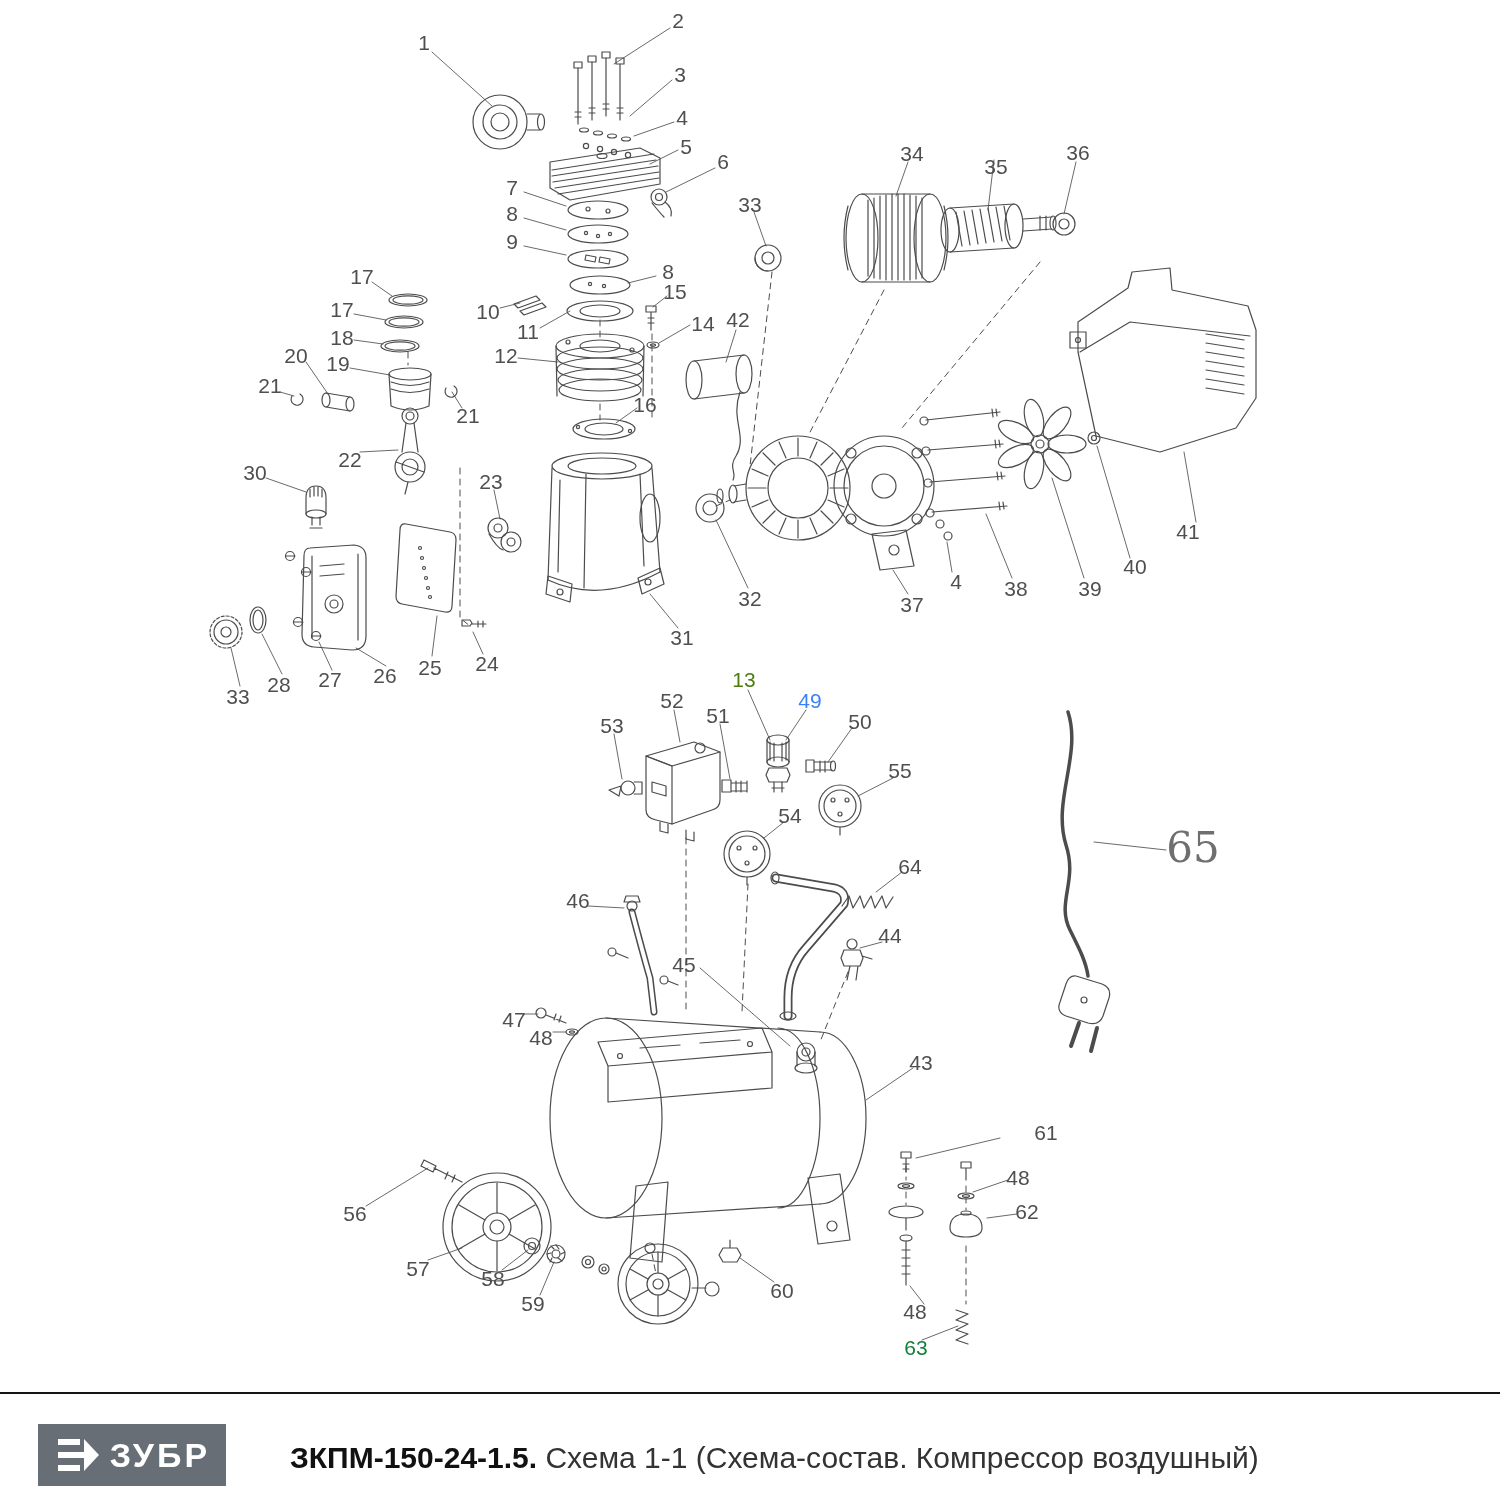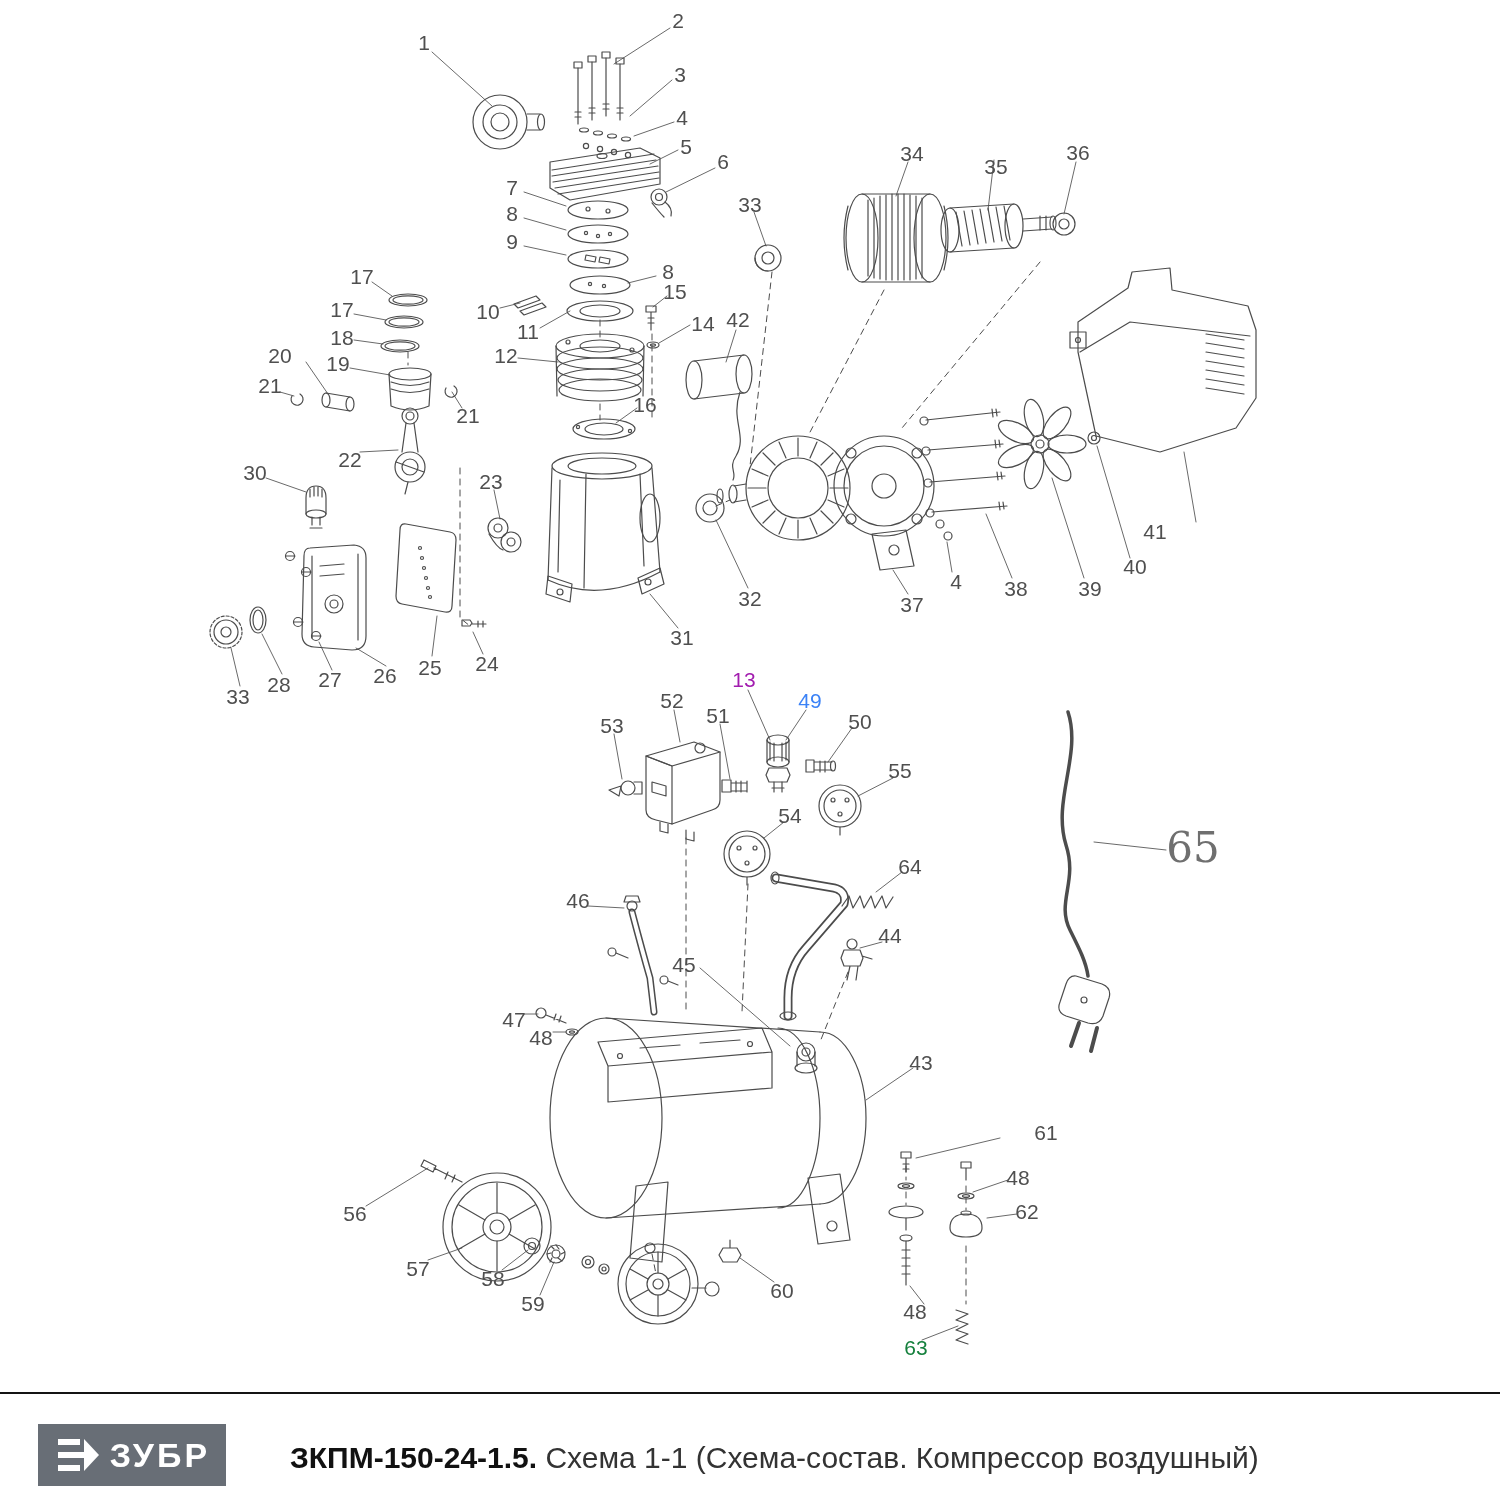--- a/index.html
+++ b/index.html
@@ -551,47 +551,47 @@
       <span class="part-label" style="left: 488px; top: 311px; color: rgb(79, 79, 79);">10</span>
       <span class="part-label" style="left: 675px; top: 291px; color: rgb(79, 79, 79);">15</span>
       <span class="part-label" style="left: 528px; top: 331px; color: rgb(79, 79, 79);">11</span>
       <span class="part-label" style="left: 703px; top: 323px; color: rgb(79, 79, 79);">14</span>
       <span class="part-label" style="left: 738px; top: 319px; color: rgb(79, 79, 79);">42</span>
       <span class="part-label" style="left: 506px; top: 355px; color: rgb(79, 79, 79);">12</span>
       <span class="part-label" style="left: 645px; top: 404px; color: rgb(79, 79, 79);">16</span>
       <span class="part-label" style="left: 362px; top: 276px; color: rgb(79, 79, 79);">17</span>
       <span class="part-label" style="left: 342px; top: 309px; color: rgb(79, 79, 79);">17</span>
       <span class="part-label" style="left: 342px; top: 337px; color: rgb(79, 79, 79);">18</span>
-      <span class="part-label" style="left: 280px; top: 355px; color: rgb(79, 79, 79);">20</span>
+      <span class="part-label" style="left: 296px; top: 355px; color: rgb(79, 79, 79);">20</span>
       <span class="part-label" style="left: 338px; top: 363px; color: rgb(79, 79, 79);">19</span>
       <span class="part-label" style="left: 270px; top: 385px; color: rgb(79, 79, 79);">21</span>
       <span class="part-label" style="left: 468px; top: 415px; color: rgb(79, 79, 79);">21</span>
       <span class="part-label" style="left: 350px; top: 459px; color: rgb(79, 79, 79);">22</span>
       <span class="part-label" style="left: 255px; top: 472px; color: rgb(79, 79, 79);">30</span>
       <span class="part-label" style="left: 491px; top: 481px; color: rgb(79, 79, 79);">23</span>
       <span class="part-label" style="left: 750px; top: 204px; color: rgb(79, 79, 79);">33</span>
       <span class="part-label" style="left: 912px; top: 153px; color: rgb(79, 79, 79);">34</span>
       <span class="part-label" style="left: 996px; top: 150px; color: rgb(79, 79, 79); margin-top: 16px;">35</span>
       <span class="part-label" style="left: 1078px; top: 152px; color: rgb(79, 79, 79);">36</span>
-      <span class="part-label" style="left: 1155px; top: 531px; color: rgb(79, 79, 79); text-align: right;">41</span>
+      <span class="part-label" style="left: 1188px; top: 531px; color: rgb(79, 79, 79); text-align: right;">41</span>
       <span class="part-label" style="left: 1135px; top: 566px; color: rgb(79, 79, 79);">40</span>
       <span class="part-label" style="left: 1090px; top: 588px; color: rgb(79, 79, 79);">39</span>
       <span class="part-label" style="left: 1016px; top: 588px; color: rgb(79, 79, 79);">38</span>
       <span class="part-label" style="left: 956px; top: 581px; color: rgb(79, 79, 79);">4</span>
       <span class="part-label" style="left: 912px; top: 604px; color: rgb(79, 79, 79);">37</span>
       <span class="part-label" style="left: 750px; top: 598px; color: rgb(79, 79, 79);">32</span>
       <span class="part-label" style="left: 682px; top: 637px; color: rgb(79, 79, 79);">31</span>
       <span class="part-label" style="left: 487px; top: 663px; color: rgb(79, 79, 79);">24</span>
       <span class="part-label" style="left: 430px; top: 667px; color: rgb(79, 79, 79);">25</span>
       <span class="part-label" style="left: 385px; top: 675px; color: rgb(79, 79, 79);">26</span>
       <span class="part-label" style="left: 330px; top: 679px; color: rgb(79, 79, 79);">27</span>
       <span class="part-label" style="left: 279px; top: 684px; color: rgb(79, 79, 79);">28</span>
       <span class="part-label" style="left: 238px; top: 696px; color: rgb(79, 79, 79);">33</span>
       <span class="part-label" style="left: 672px; top: 700px; color: rgb(79, 79, 79);">52</span>
-      <span class="part-label" style="left: 744px; top: 679px; color: #a21caf;">13</span>
+      <span class="part-label" style="left: 744px; top: 679px; color: #4d7c0f;">13</span>
       <span class="part-label" style="left: 810px; top: 700px; color: #3b82f6;">49</span>
       <span class="part-label" style="left: 718px; top: 715px; color: rgb(79, 79, 79);">51</span>
       <span class="part-label" style="left: 860px; top: 721px; color: rgb(79, 79, 79);">50</span>
       <span class="part-label" style="left: 612px; top: 725px; color: rgb(79, 79, 79);">53</span>
       <span class="part-label" style="left: 900px; top: 770px; color: rgb(79, 79, 79);">55</span>
       <span class="part-label" style="left: 790px; top: 815px; color: rgb(79, 79, 79);">54</span>
       <span class="part-label" style="left: 910px; top: 866px; color: rgb(79, 79, 79);">64</span>
       <span class="part-label large" style="left: 1193px; top: 848px;">65</span>
       <span class="part-label" style="left: 578px; top: 900px; color: rgb(79, 79, 79);">46</span>
       <span class="part-label" style="left: 890px; top: 935px; color: rgb(79, 79, 79);">44</span>

